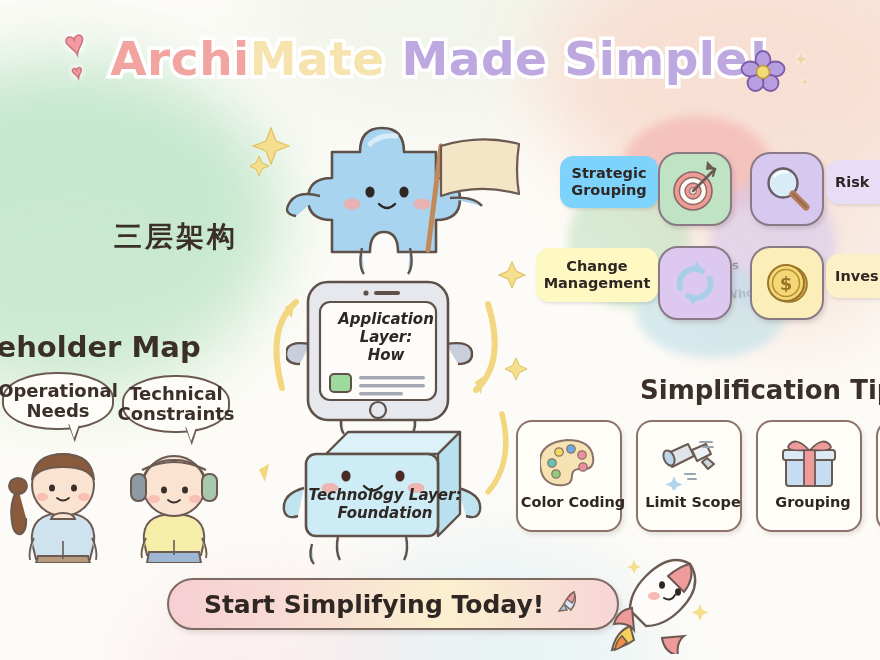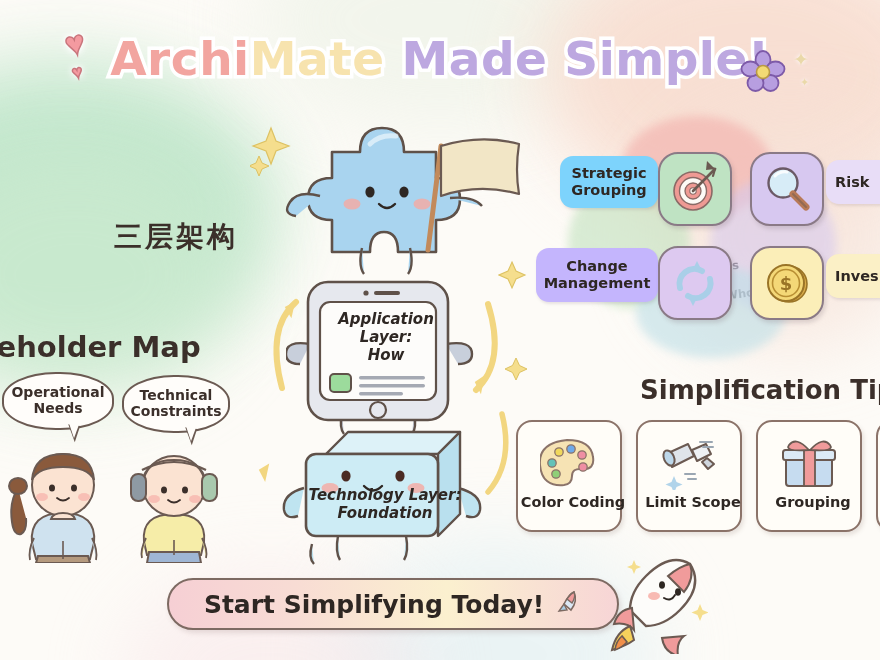--- a/index.html
+++ b/index.html
@@ -62,21 +62,21 @@
     font-family: "DejaVu Sans", sans-serif; white-space: nowrap;
   }
 
   
   .bubble {
     position: absolute;
     background: #fffdfa; border: 2.2px solid #6b5a52;
     border-radius: 48%/46%;
     display: flex; flex-direction: column; align-items: center; justify-content: center;
     text-align: center; line-height: 1.12;
-    font-size: 14px; color: #3b2f2a; font-weight: 600;
+    font-size: 18px; color: #3b2f2a; font-weight: 600;
     font-family: "DejaVu Sans", sans-serif;
     padding: 4px 6px;
   }
   .bubble:after {
     content: ""; position: absolute; bottom: -14px; left: 58%;
     width: 0; height: 0;
     border-left: 9px solid transparent; border-right: 3px solid transparent;
     border-top: 17px solid #6b5a52;
     transform: rotate(8deg);
   }
@@ -389,21 +389,21 @@
         <path d="M33 32 L46 45" stroke="#b87a58" stroke-width="7" stroke-linecap="round"></path>
         <path d="M33 32 L46 45" stroke="#6b5a52" stroke-width="2" stroke-linecap="round" fill="none" opacity=".5"></path>
       </svg>
     </div>
     <div class="pill" style="left:286px; top:40px; width:80px; height:44px; background:#e8ddf7;">
       <div style="width:100%; text-align:left;">
         <span>Risk</span>
       </div>
     </div>
 
-    <div class="pill" style="left:-4px; top:128px; width:122px; height:54px; background:#c4b5fd;">
+    <div class="pill" style="left:-4px; top:128px; width:122px; height:54px; background:#fef9c3;">
       <div>
         <div>Change</div>
         <div>Management</div>
       </div>
     </div>
     <div class="tile" style="left:118px; top:126px; background:#ddc9f0;">
       <svg width="52" height="52" viewBox="0 0 52 52">
         <path d="M11 31 a15 15 0 0 1 22 -17" fill="none" stroke="#a9cfe8" stroke-width="6" stroke-linecap="round"></path>
         <path d="M33 14 l-9 -2 l4 -8 z" fill="#a9cfe8"></path>
         <path d="M41 22 a15 15 0 0 1 -22 17" fill="none" stroke="#a9cfe8" stroke-width="6" stroke-linecap="round"></path>

